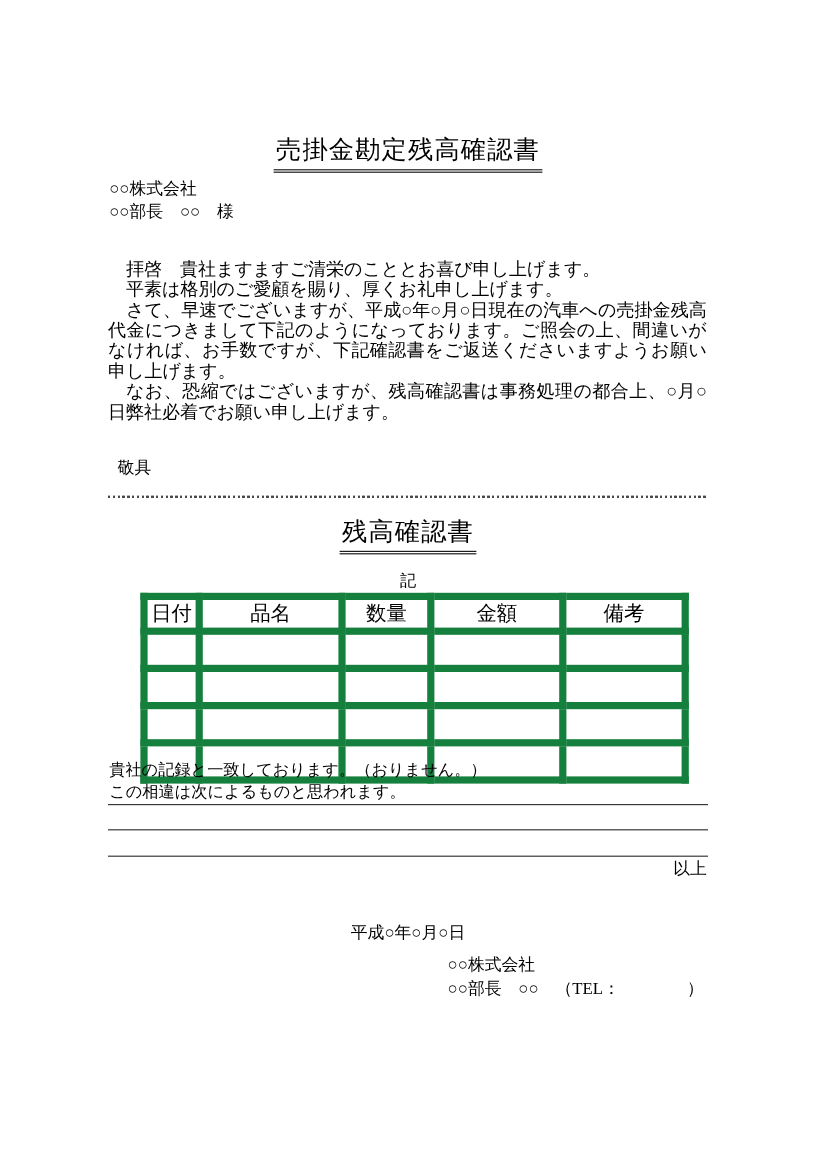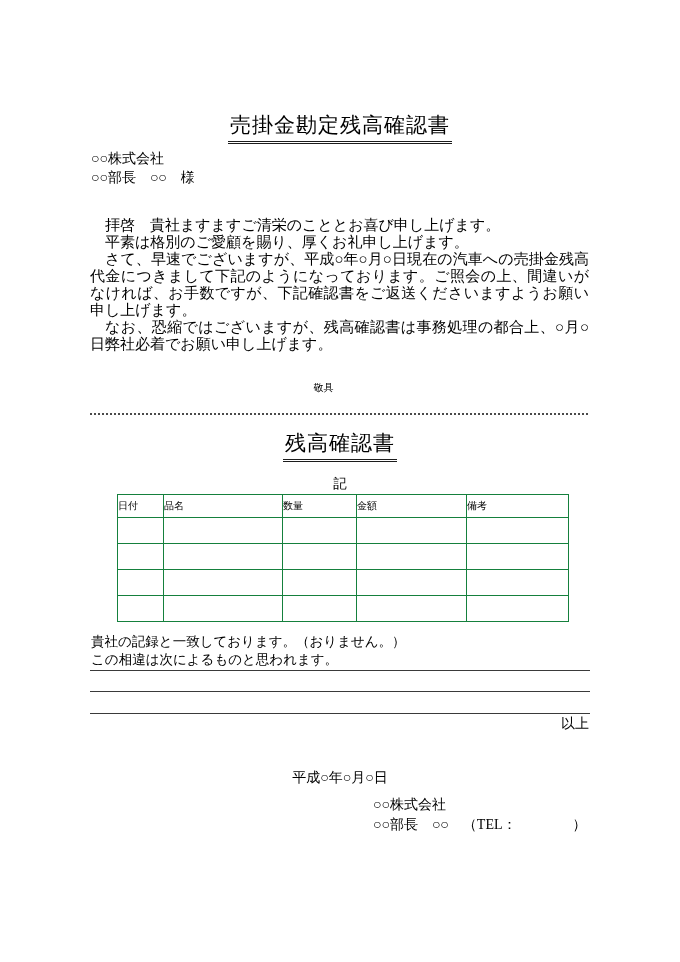--- a/index.html
+++ b/index.html
@@ -14,33 +14,33 @@
   }
   .doc-title { top:111px; }
   .sub-title { top:429px; }
   .dbl-underline { display:inline-block; border-bottom:3px double #1c1c1c; padding:0 2px 2px 2px; letter-spacing:1px; }
   .recipient { position:absolute; top:149px; left:91px; font-size:14px; line-height:19px; }
   .letter-body {
     position:absolute; top:217px; left:90px; width:499px; height:170px;
     font-size:15px; line-height:17px; text-align:justify;
   }
   .letter-body p { margin:0; text-indent:1em; }
-  .keigu { position:absolute; top:381px; left:74px; width:499px; text-align:center; font-size:10px; }
+  .keigu { position:absolute; top:381px; left:98px; width:499px; text-align:left; font-size:14px; }
   .dotted-separator {
     position:absolute; top:413px; left:90px; width:499px; height:2px;
     background-image:repeating-linear-gradient(to right, #4a4a4a 0px, #4a4a4a 2px, transparent 2px, transparent 4px);
   }
   .ki { position:absolute; top:475px; left:0; width:680px; text-align:center; font-size:13.5px; }
   table.balance {
     position:absolute; top:494px; left:117px; width:451px;
     border-collapse:collapse; table-layout:fixed;
   }
   table.balance th, table.balance td {
-    border:1px solid #15803d; padding:0; font-weight:normal;
-    font-size:10px; text-align:left; vertical-align:middle;
+    border:6px solid #15803d; padding:0; font-weight:normal;
+    font-size:17px; text-align:center; vertical-align:middle;
   }
   table.balance thead th { height:22px; }
   table.balance tbody td { height:25px; }
   .match-text { position:absolute; top:633px; left:91px; font-size:13.5px; }
   .diff-text  { position:absolute; top:651px; left:91px; font-size:13.5px; }
   .rule { position:absolute; left:90px; width:500px; height:0; border-top:1px solid #3a3a3a; }
   .rule-1 { top:670px; } .rule-2 { top:691px; } .rule-3 { top:713px; }
   .ijou { position:absolute; top:715px; left:90px; width:499px; text-align:right; font-size:14px; }
   .date-line { position:absolute; top:746px; left:0; width:680px; text-align:center; font-size:14px;margin-top:23px; }
   .sender { position:absolute; top:795px; left:373px; font-size:14px; line-height:20px; }

